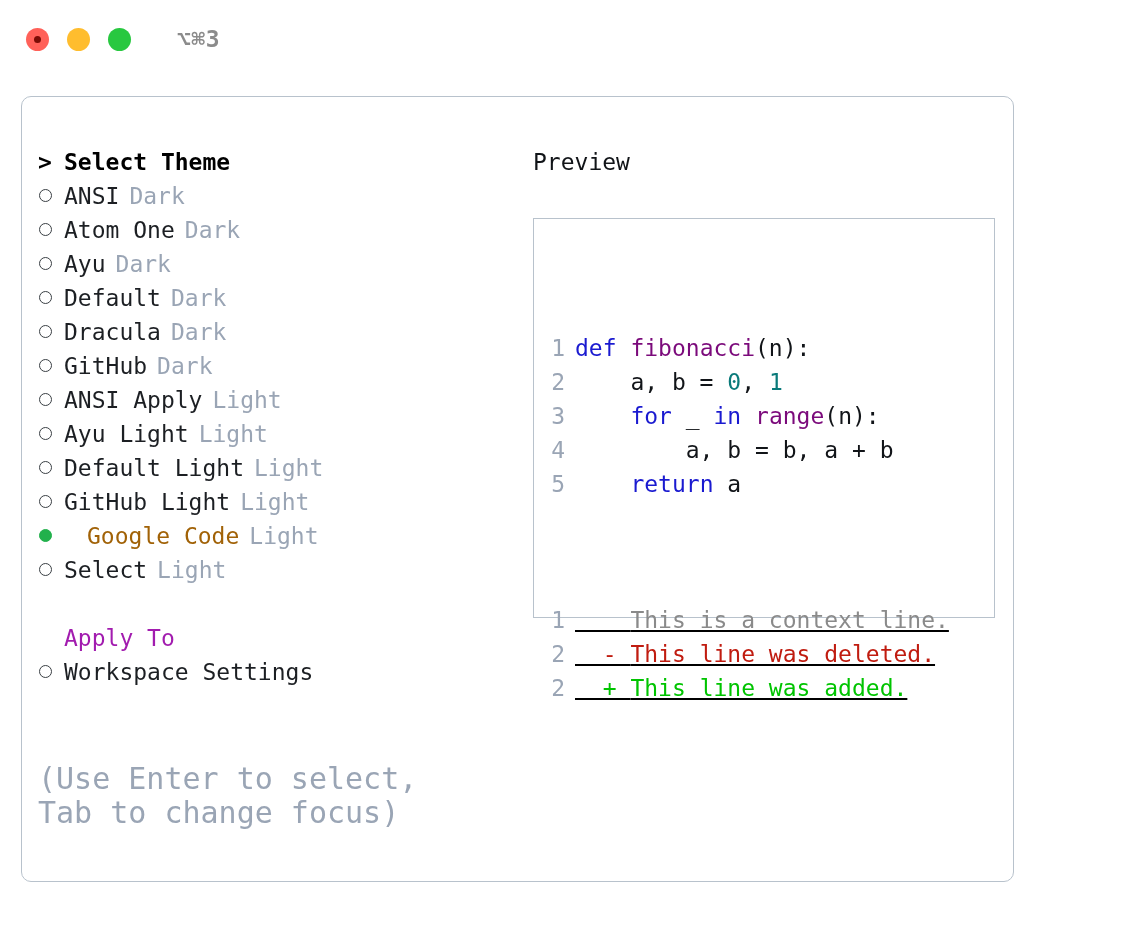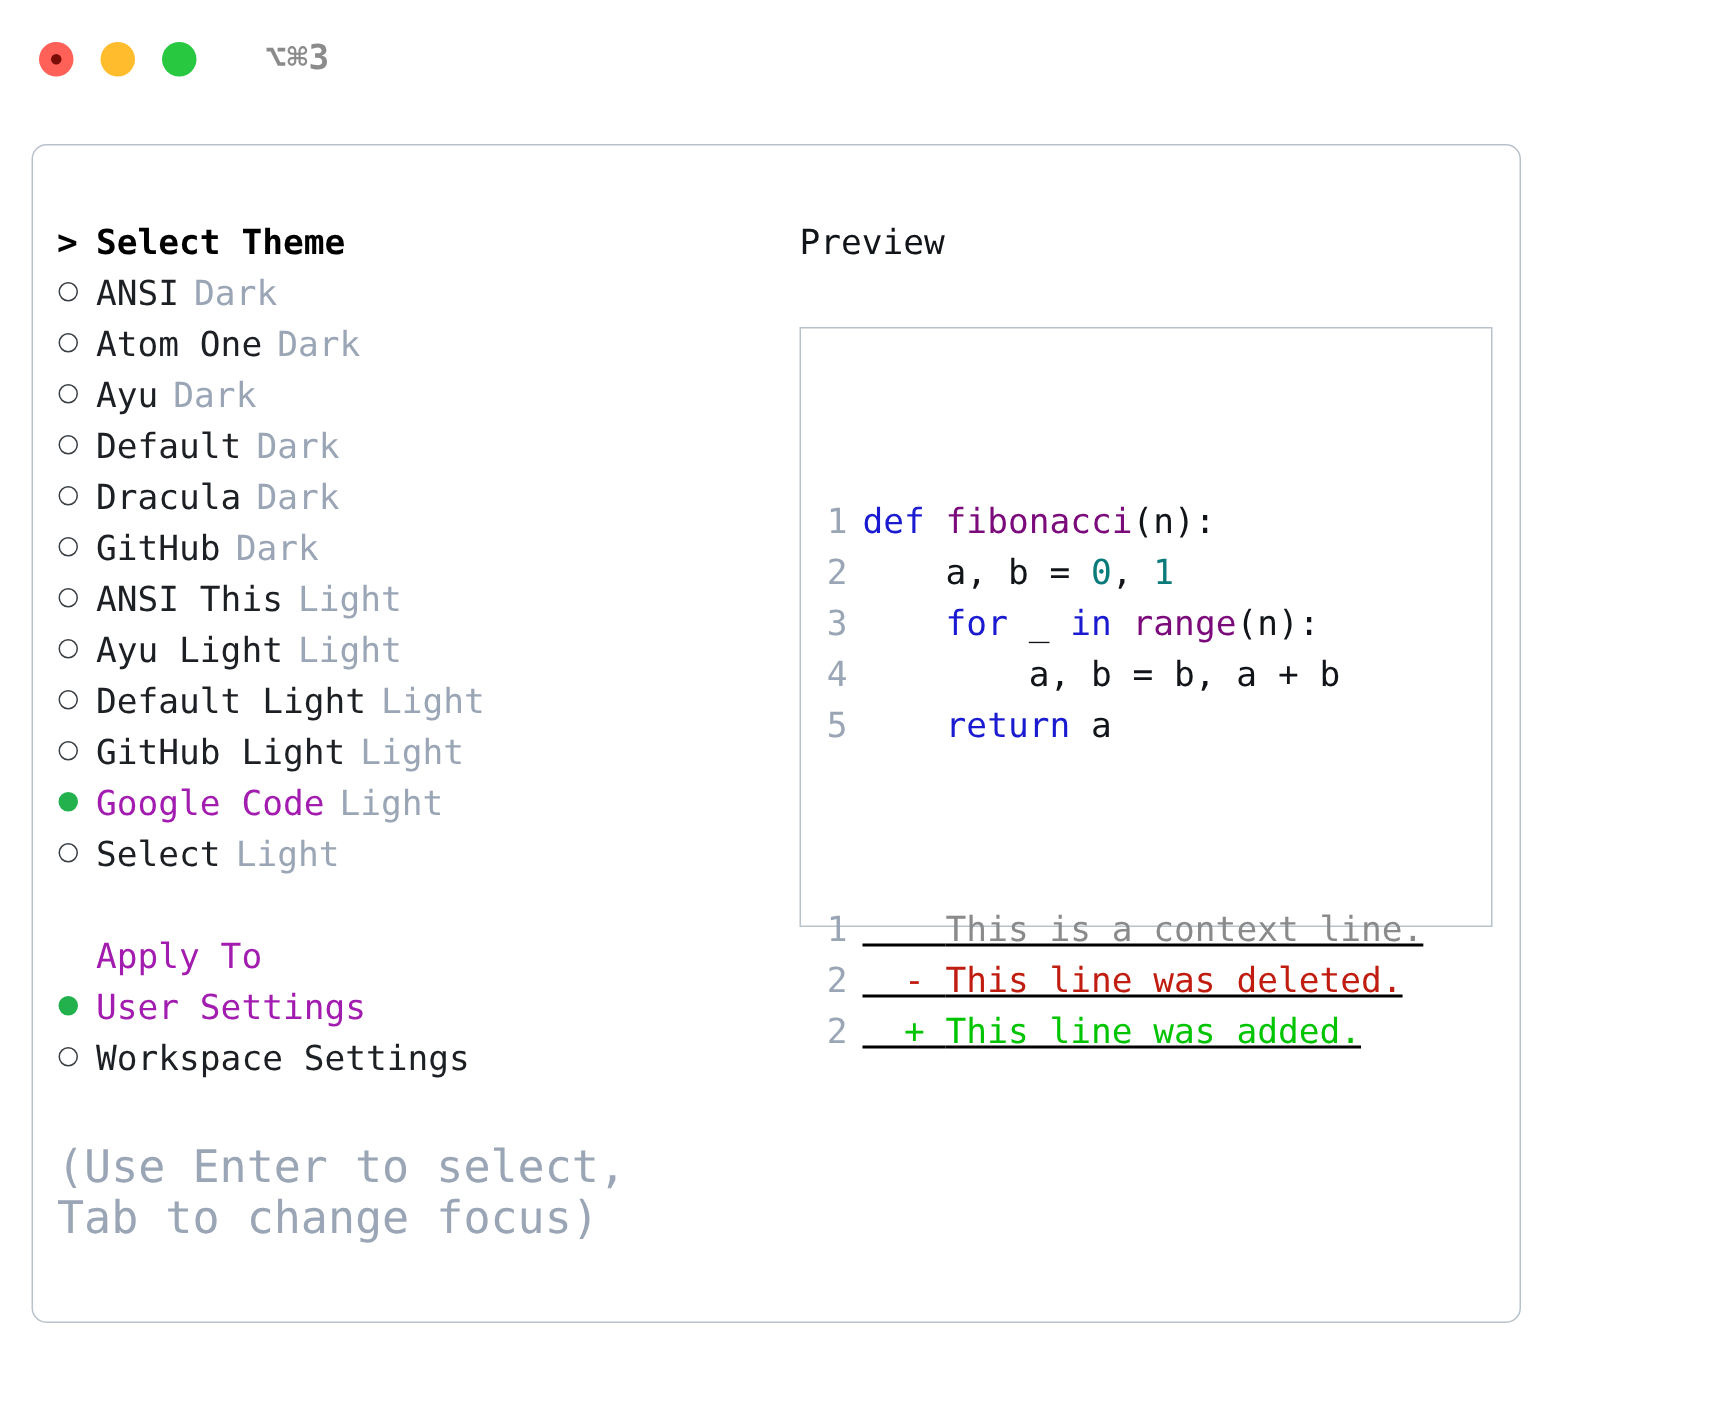--- a/index.html
+++ b/index.html
@@ -133,21 +133,22 @@
   }
   .bullet-on .bullet-dot {
     background: #22b14c;
     border: 1.6px solid #22b14c;
   }
 
   .theme-name {
     color: #1c1f23;
   }
   .row.selected .theme-name {
-    color: #a21caf;
+    color: #a16207;
+    margin-left: 23px;
   }
   .variant {
     color: #9aa5b5;
     margin-left: 10px;
   }
 
   .section-label {
     color: #a21caf;
     padding-left: 26px;
   }
@@ -242,36 +243,35 @@
           <span>Select Theme</span>
         </div>
 
         <div id="theme-list">
             <div class="row "><span class="bullet bullet-off"><span class="bullet-dot"></span></span><span class="theme-name">ANSI</span><span class="variant">Dark</span></div>
             <div class="row "><span class="bullet bullet-off"><span class="bullet-dot"></span></span><span class="theme-name">Atom One</span><span class="variant">Dark</span></div>
             <div class="row "><span class="bullet bullet-off"><span class="bullet-dot"></span></span><span class="theme-name">Ayu</span><span class="variant">Dark</span></div>
             <div class="row "><span class="bullet bullet-off"><span class="bullet-dot"></span></span><span class="theme-name">Default</span><span class="variant">Dark</span></div>
             <div class="row "><span class="bullet bullet-off"><span class="bullet-dot"></span></span><span class="theme-name">Dracula</span><span class="variant">Dark</span></div>
             <div class="row "><span class="bullet bullet-off"><span class="bullet-dot"></span></span><span class="theme-name">GitHub</span><span class="variant">Dark</span></div>
-            <div class="row "><span class="bullet bullet-off"><span class="bullet-dot"></span></span><span class="theme-name">ANSI This</span><span class="variant">Light</span></div>
+            <div class="row "><span class="bullet bullet-off"><span class="bullet-dot"></span></span><span class="theme-name">ANSI Apply</span><span class="variant">Light</span></div>
             <div class="row "><span class="bullet bullet-off"><span class="bullet-dot"></span></span><span class="theme-name">Ayu Light</span><span class="variant">Light</span></div>
             <div class="row "><span class="bullet bullet-off"><span class="bullet-dot"></span></span><span class="theme-name">Default Light</span><span class="variant">Light</span></div>
             <div class="row "><span class="bullet bullet-off"><span class="bullet-dot"></span></span><span class="theme-name">GitHub Light</span><span class="variant">Light</span></div>
             <div class="row selected"><span class="bullet bullet-on"><span class="bullet-dot"></span></span><span class="theme-name">Google Code</span><span class="variant">Light</span></div>
             <div class="row "><span class="bullet bullet-off"><span class="bullet-dot"></span></span><span class="theme-name">Select</span><span class="variant">Light</span></div>
           </div>
 
         <div class="row spacer-row"></div>
 
         <div class="row">
           <span class="section-label">Apply To</span>
         </div>
 
         <div id="apply-to-list">
-            <div class="row selected"><span class="bullet bullet-on"><span class="bullet-dot"></span></span><span class="theme-name">User Settings</span></div>
             <div class="row "><span class="bullet bullet-off"><span class="bullet-dot"></span></span><span class="theme-name">Workspace Settings</span></div>
           </div>
 
       </div>
 
       <div class="hint">(Use Enter to select, Tab to change focus)</div>
 
       <div class="right-col">
 
         <div class="preview-title">Preview</div>

